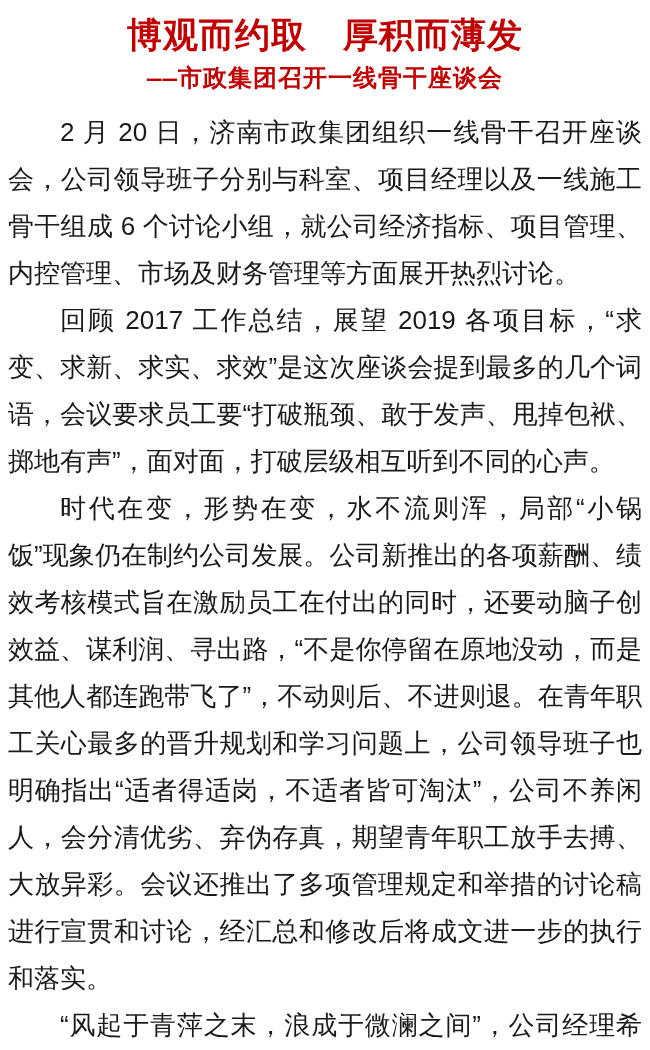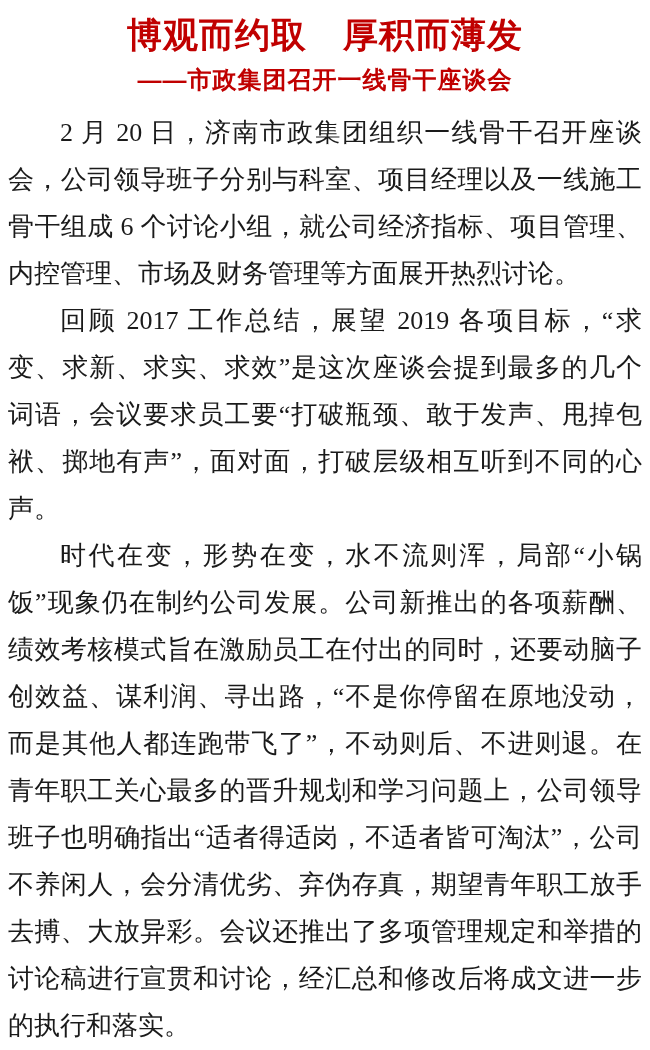--- a/index.html
+++ b/index.html
@@ -27,34 +27,34 @@
     letter-spacing: 1px;
     font-family: "Liberation Serif", "DejaVu Serif", serif;
   }
   .subtitle {
     margin: 7px 0 0 0;
     text-align: center;
     font-size: 24px;
     line-height: 30px;
     font-weight: 700;
     letter-spacing: 1px;
-    font-family: Liberation Sans, sans-serif;
+    font-family: Liberation Mono, monospace;
   }
   .article-body {
     margin-top: 14px;
   }
   .article-body p {
     margin: 0;
     font-size: 26px;
     line-height: 47px;
     text-indent: 2em;
     text-align: justify;
     text-justify: inter-character;
     word-break: break-all;
-    font-family: Liberation Serif, serif;
+    font-family: Liberation Sans, sans-serif;
   }
 </style>
 </head>
 <body style="background: rgb(255, 255, 255);">
 
 <div class="page">
   <h1 class="title" style="color: rgb(192, 0, 0);">博观而约取　厚积而薄发</h1>
   <h2 class="subtitle" style="color: rgb(192, 0, 0);">——市政集团召开一线骨干座谈会</h2>
   <div class="article-body" id="article-body" style="color: rgb(26, 26, 26);">
       <p>2 月 20 日，济南市政集团组织一线骨干召开座谈会，公司领导班子分别与科室、项目经理以及一线施工骨干组成 6 个讨论小组，就公司经济指标、项目管理、内控管理、市场及财务管理等方面展开热烈讨论。</p>

